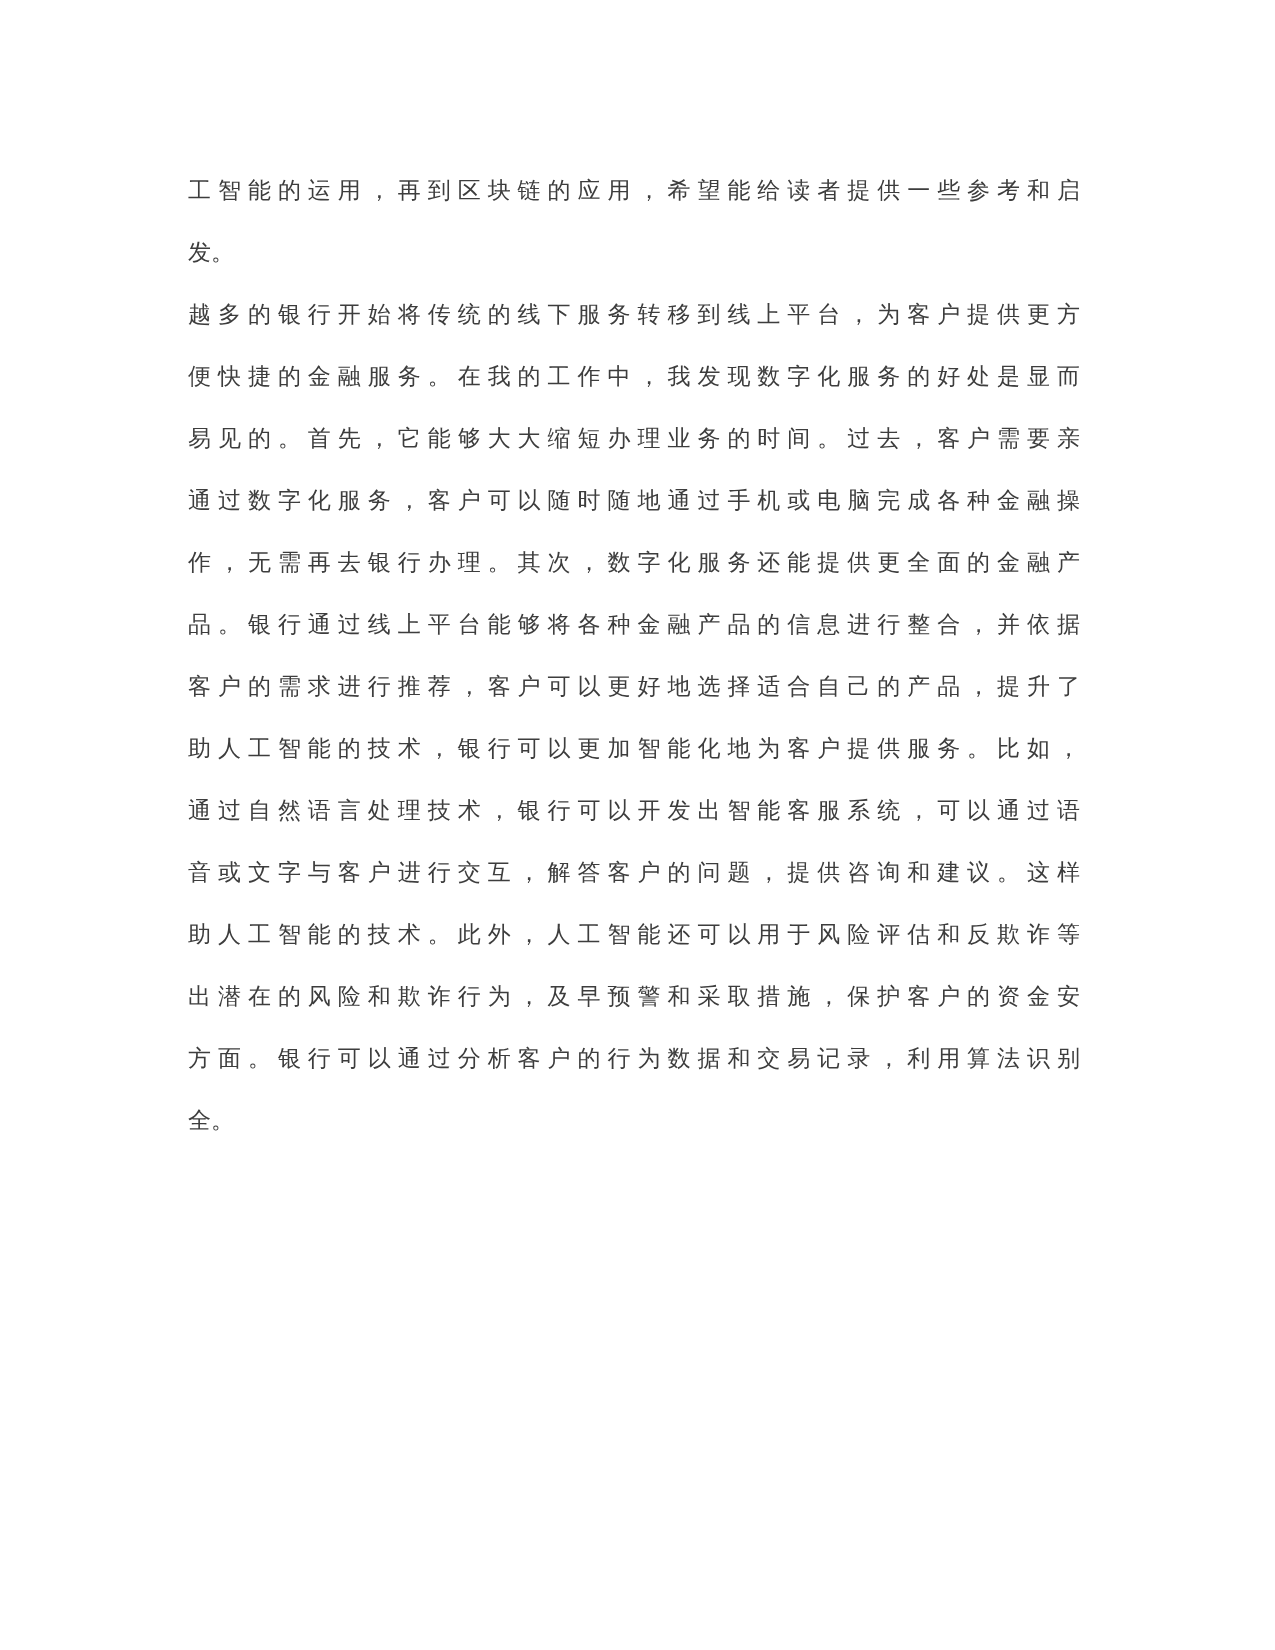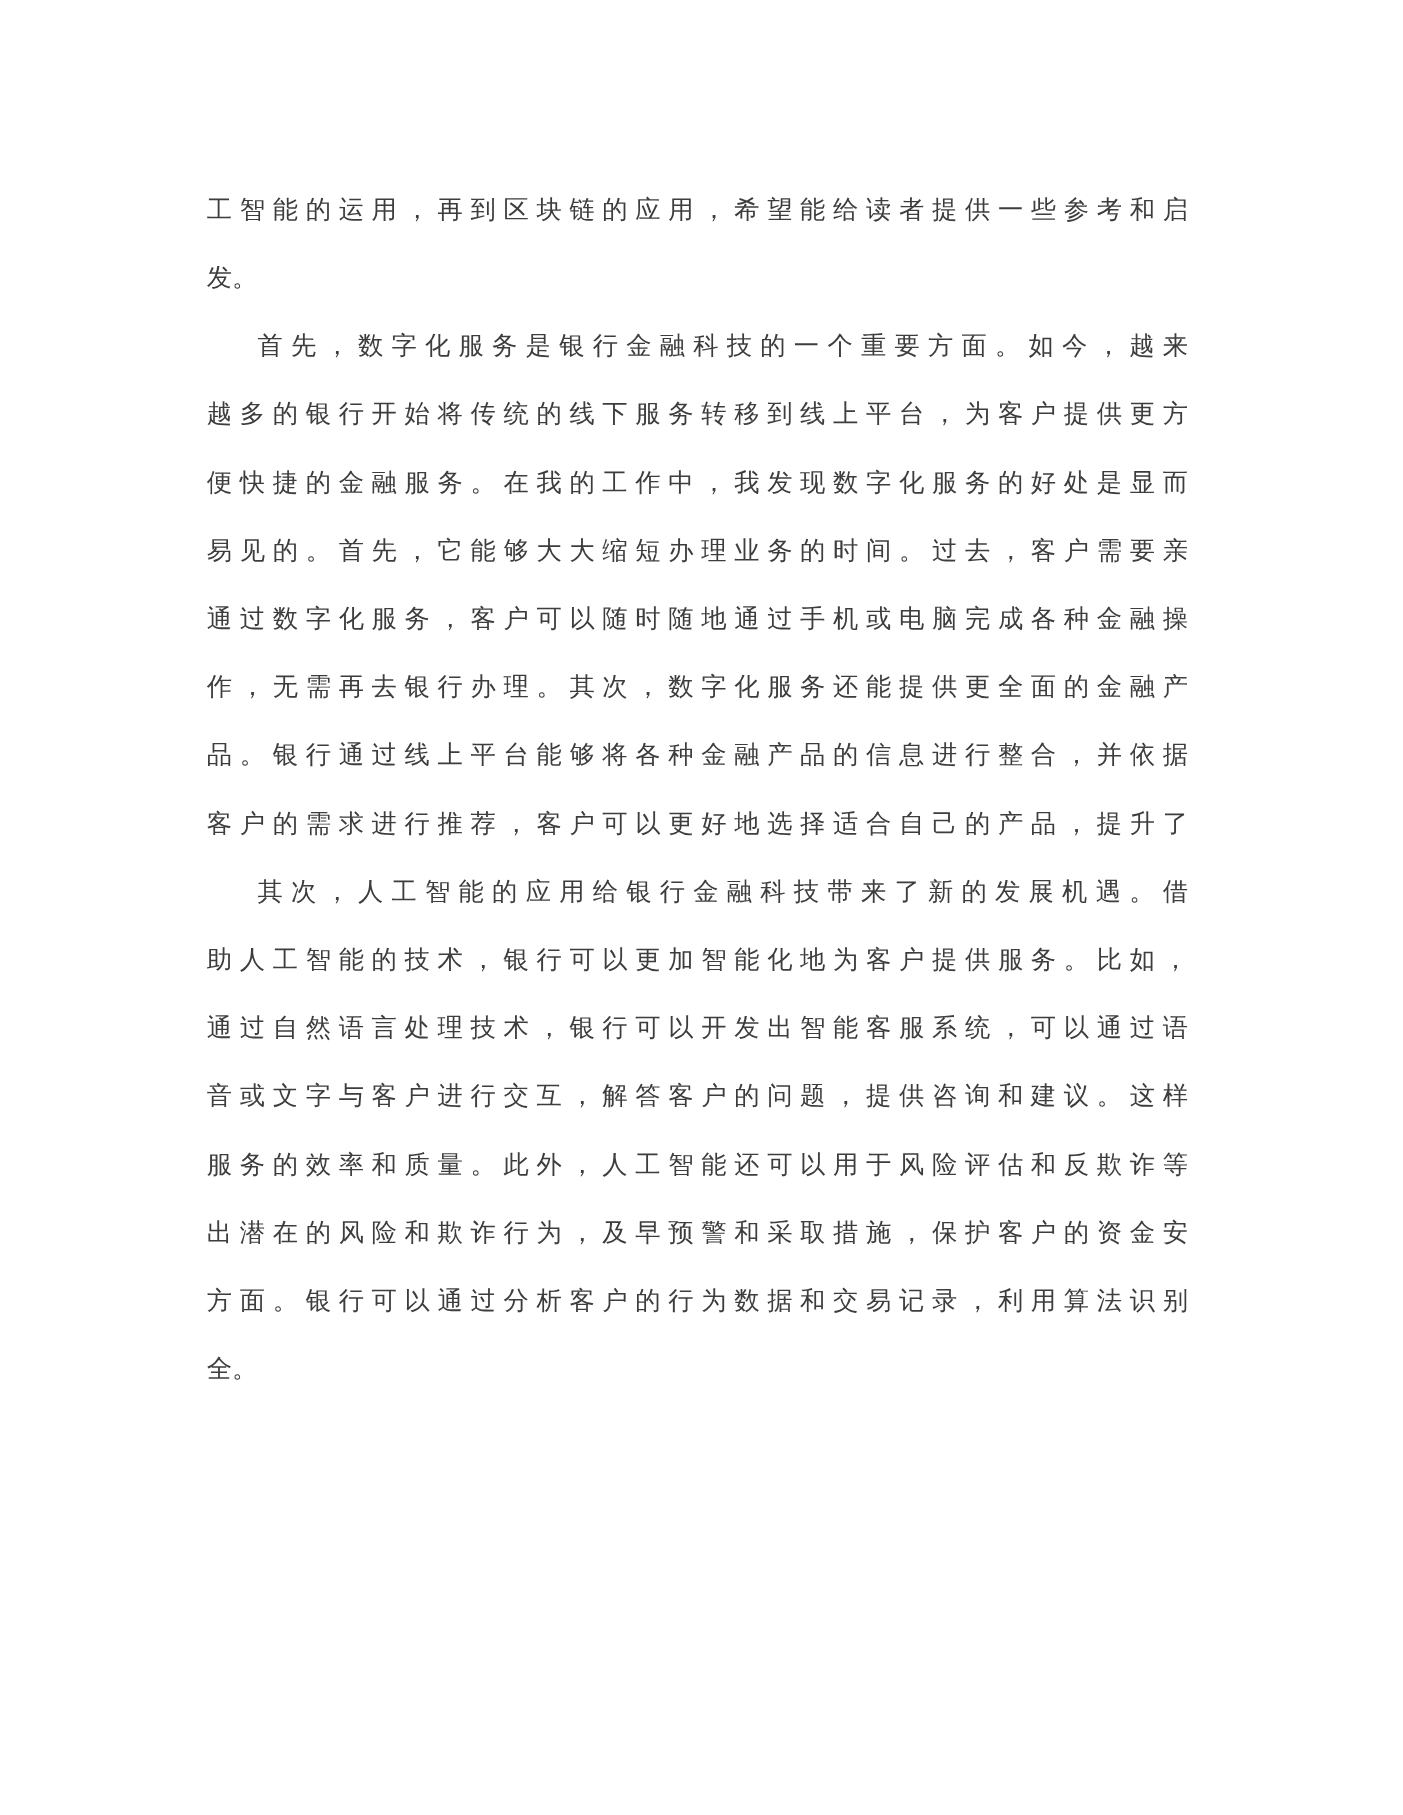--- a/index.html
+++ b/index.html
@@ -45,33 +45,31 @@
 </head>
 <body style="background: rgb(255, 255, 255);">
 
 <div class="page">
   <div class="doc-content" id="doc-content" style="color: rgb(61, 61, 61);">
       <div class="paragraph">
         <div class="text-line">工智能的运用，再到区块链的应用，希望能给读者提供一些参考和启</div>
         <div class="text-line para-last">发。</div>
       </div>
       <div class="paragraph">
-        <div class="text-line first-indent">首先，数字化服务是银行金融科技的一个重要方面。如今，越来</div>
         <div class="text-line">越多的银行开始将传统的线下服务转移到线上平台，为客户提供更方</div>
         <div class="text-line">便快捷的金融服务。在我的工作中，我发现数字化服务的好处是显而</div>
         <div class="text-line">易见的。首先，它能够大大缩短办理业务的时间。过去，客户需要亲</div>
         <div class="text-line">通过数字化服务，客户可以随时随地通过手机或电脑完成各种金融操</div>
         <div class="text-line">作，无需再去银行办理。其次，数字化服务还能提供更全面的金融产</div>
         <div class="text-line">品。银行通过线上平台能够将各种金融产品的信息进行整合，并依据</div>
         <div class="text-line">客户的需求进行推荐，客户可以更好地选择适合自己的产品，提升了</div>
       </div>
       <div class="paragraph">
-        <div class="text-line first-indent">其次，人工智能的应用给银行金融科技带来了新的发展机遇。借</div>
         <div class="text-line">助人工智能的技术，银行可以更加智能化地为客户提供服务。比如，</div>
         <div class="text-line">通过自然语言处理技术，银行可以开发出智能客服系统，可以通过语</div>
         <div class="text-line">音或文字与客户进行交互，解答客户的问题，提供咨询和建议。这样</div>
-        <div class="text-line">服务的效率和质量。此外，人工智能还可以用于风险评估和反欺诈等</div>
+        <div class="text-line">助人工智能的技术。此外，人工智能还可以用于风险评估和反欺诈等</div>
         <div class="text-line">出潜在的风险和欺诈行为，及早预警和采取措施，保护客户的资金安</div>
         <div class="text-line">方面。银行可以通过分析客户的行为数据和交易记录，利用算法识别</div>
         <div class="text-line para-last">全。</div>
       </div>
     </div>
 </div>
 
 </body></html>

